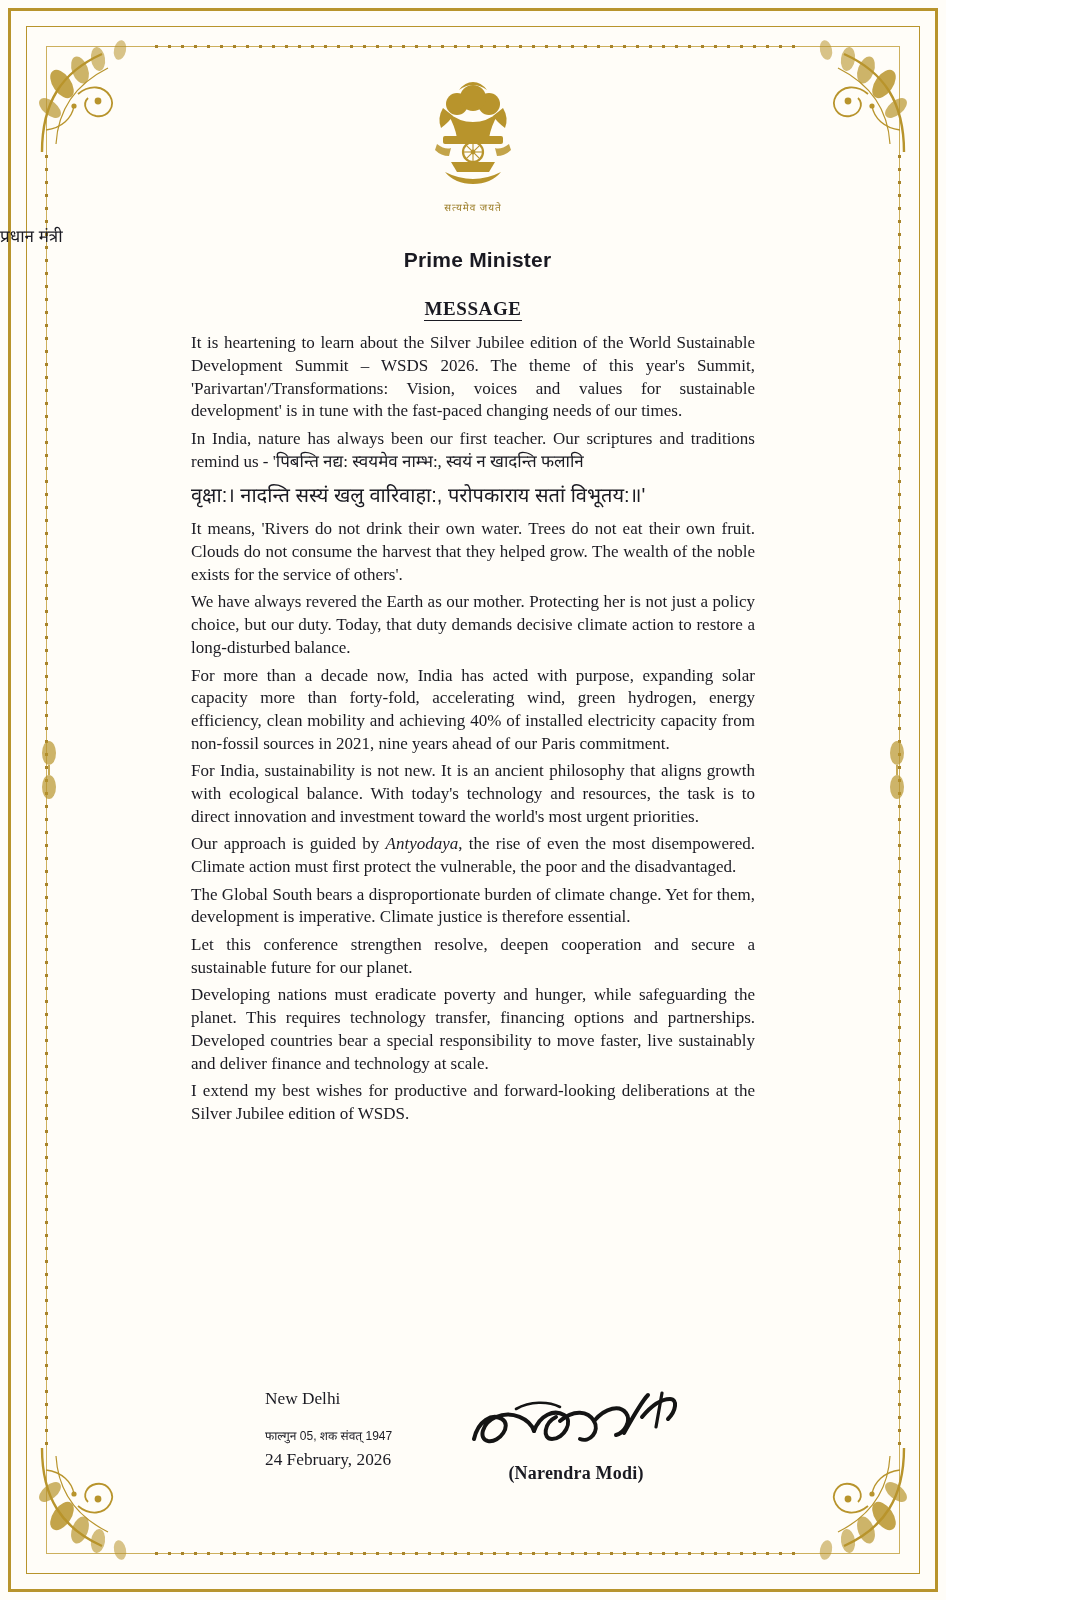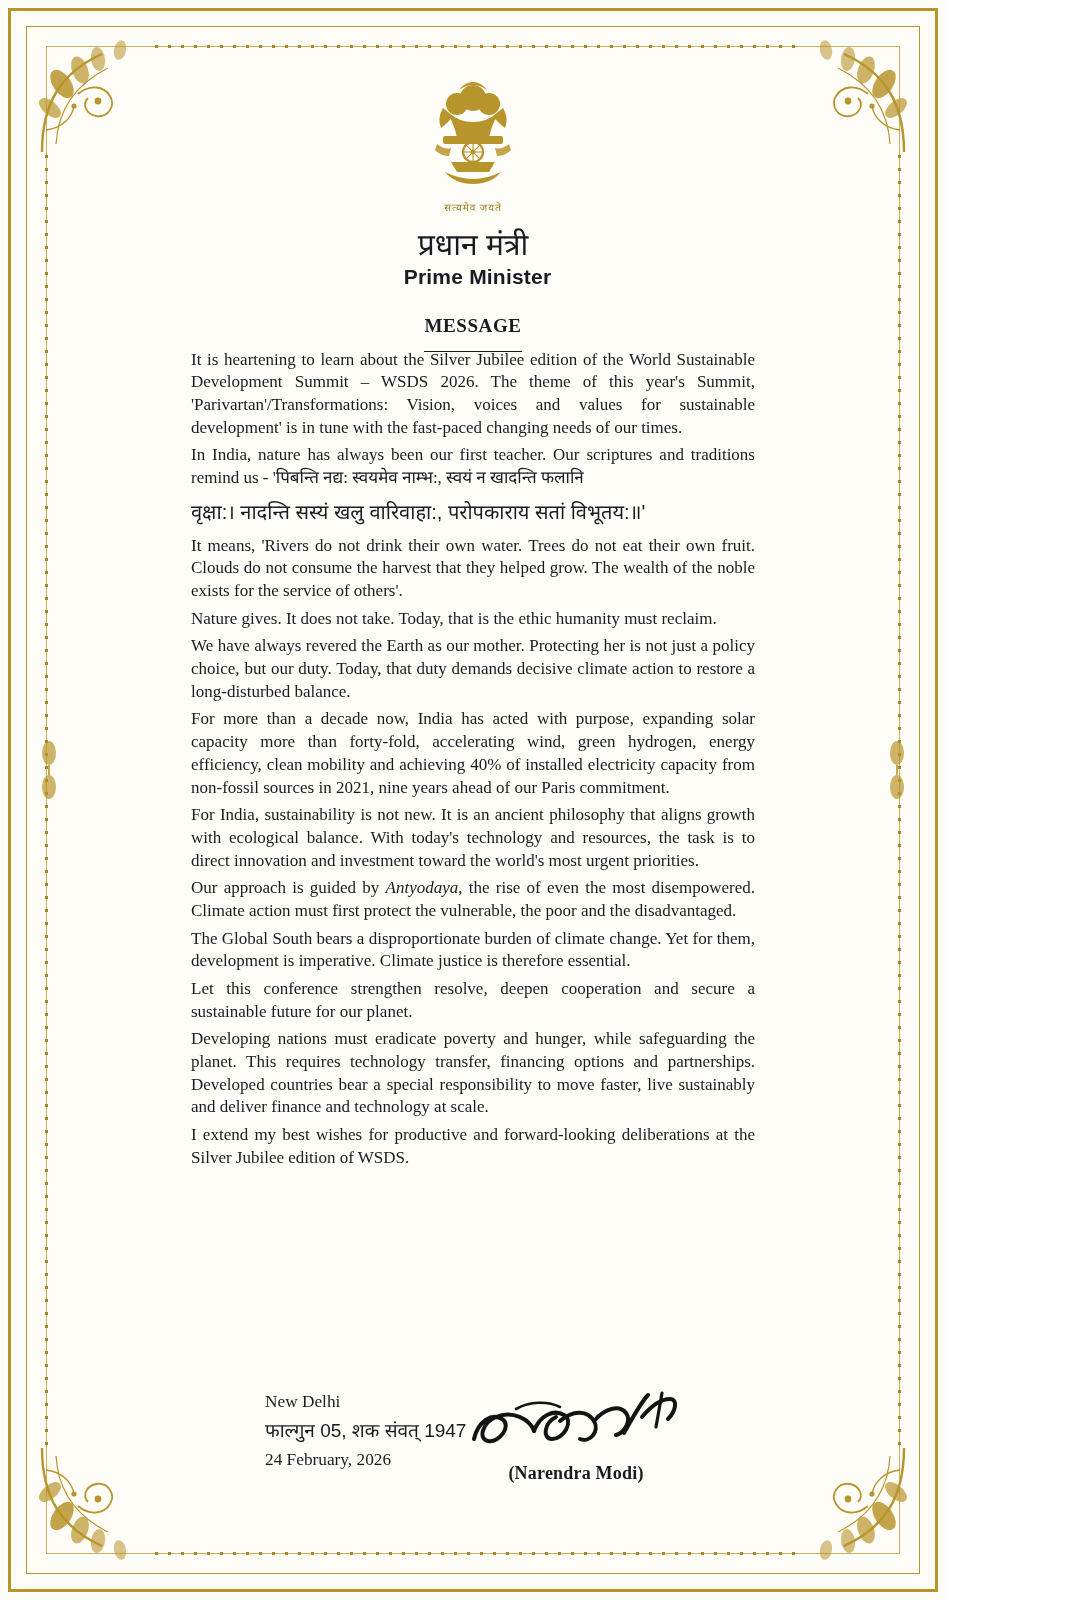--- a/index.html
+++ b/index.html
@@ -86,22 +86,22 @@
   }
   .emblem svg { display: block; }
   .emblem-motto {
     font-size: 10px;
     letter-spacing: 1px;
     color: #9a7b24;
     text-align: center;
     margin-top: -4px;
   }
   .hindi-title {
-    text-align: center;
-    font-size: 30px;
+    text-align: left;
+    font-size: 17px;
     font-family: "Liberation Sans", sans-serif;
     margin-top: 12px;
     line-height: 1.25;
   }
   .eng-title {
     text-align: center;
     font-size: 21px;
     font-family: "Liberation Sans", sans-serif;
     font-weight: bold;
     margin-top: 1px;
@@ -111,21 +111,21 @@
   .message-title {
     text-align: center;
     font-size: 19px;
     font-weight: bold;
     letter-spacing: .6px;
     margin-top: 26px;
     margin-bottom: 12px;
   }
   .message-title span {
     border-bottom: 1.5px solid #1a1a22;
-    padding-bottom: 15px;
+    padding-bottom: 1px;
   }
 
   .body-text {
     margin: 0 auto;
     width: 564px;
   }
   .body-text p {
     margin: 0 0 5px 0;
     font-size: 17px;
     line-height: 1.335;
@@ -150,21 +150,22 @@
   }
   .place-block {
     position: absolute;
     left: 265px;
     bottom: 30px;
     font-size: 17.3px;
     line-height: 1.6;
   }
   .place-block .devline {
     font-family: "Liberation Sans", sans-serif;
-    font-size: 19px;
+    font-size: 12px;
+    margin-top: 14px;
   }
   .sign-block {
     position: absolute;
     right: 240px;
     bottom: 20px;
     text-align: center;
     width: 260px;
   }
   .signature {
     height: 74px;
@@ -312,21 +313,20 @@
 
     <div class="message-title">
       <span>MESSAGE</span>
     </div>
 
     <div class="body-text">
       <p>It is heartening to learn about the Silver Jubilee edition of the World Sustainable Development Summit – WSDS 2026. The theme of this year's Summit, 'Parivartan'/Transformations: Vision, voices and values for sustainable development' is in tune with the fast-paced changing needs of our times.</p>
       <p>In India, nature has always been our first teacher. Our scriptures and traditions remind us - 'पिबन्ति नद्य: स्वयमेव नाम्भ:, स्वयं न खादन्ति फलानि</p>
       <p class="sanskrit">वृक्षा:। नादन्ति सस्यं खलु वारिवाहा:, परोपकाराय सतां विभूतय:॥'</p>
       <p>It means, 'Rivers do not drink their own water. Trees do not eat their own fruit. Clouds do not consume the harvest that they helped grow. The wealth of the noble exists for the service of others'.</p>
-      <p>Nature gives. It does not take. Today, that is the ethic humanity must reclaim.</p>
       <p>We have always revered the Earth as our mother. Protecting her is not just a policy choice, but our duty. Today, that duty demands decisive climate action to restore a long-disturbed balance.</p>
       <p>For more than a decade now, India has acted with purpose, expanding solar capacity more than forty-fold, accelerating wind, green hydrogen, energy efficiency, clean mobility and achieving 40% of installed electricity capacity from non-fossil sources in 2021, nine years ahead of our Paris commitment.</p>
       <p>For India, sustainability is not new. It is an ancient philosophy that aligns growth with ecological balance. With today's technology and resources, the task is to direct innovation and investment toward the world's most urgent priorities.</p>
       <p><span>Our approach is guided by </span><em class="ital">Antyodaya</em><span>, the rise of even the most disempowered. Climate action must first protect the vulnerable, the poor and the disadvantaged.</span></p>
       <p>The Global South bears a disproportionate burden of climate change. Yet for them, development is imperative. Climate justice is therefore essential.</p>
       <p>Let this conference strengthen resolve, deepen cooperation and secure a sustainable future for our planet.</p>
       <p>Developing nations must eradicate poverty and hunger, while safeguarding the planet. This requires technology transfer, financing options and partnerships. Developed countries bear a special responsibility to move faster, live sustainably and deliver finance and technology at scale.</p>
       <p>I extend my best wishes for productive and forward-looking deliberations at the Silver Jubilee edition of WSDS.</p>
     </div>
   </div>

